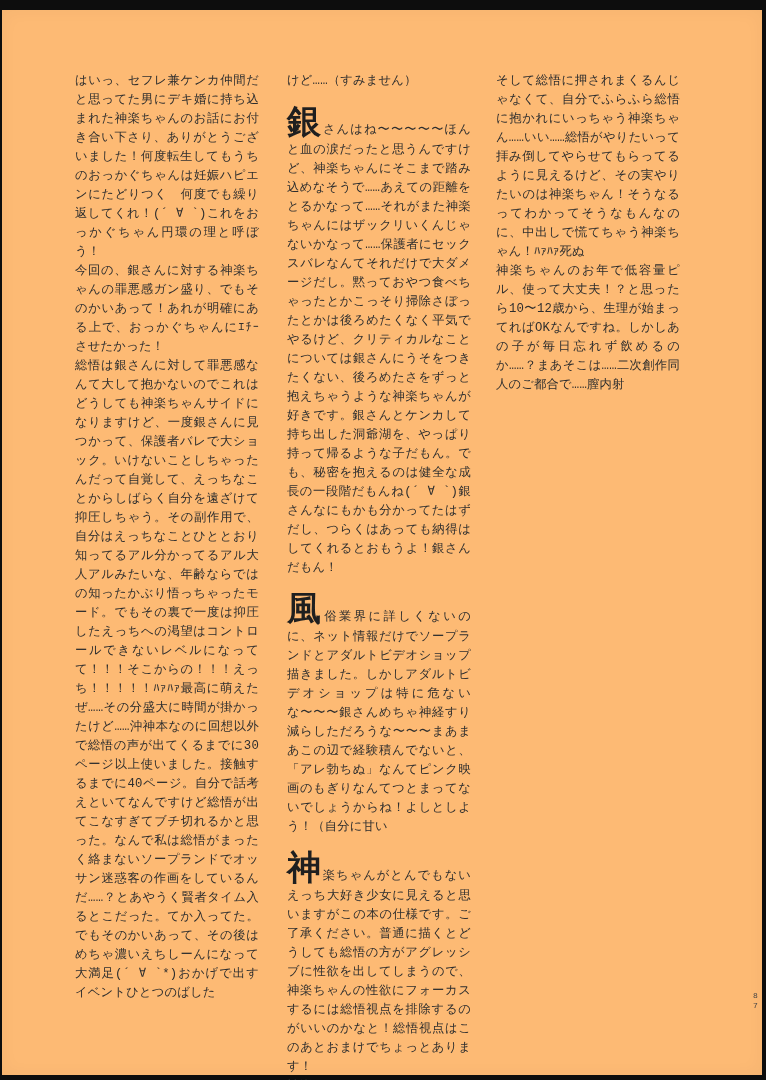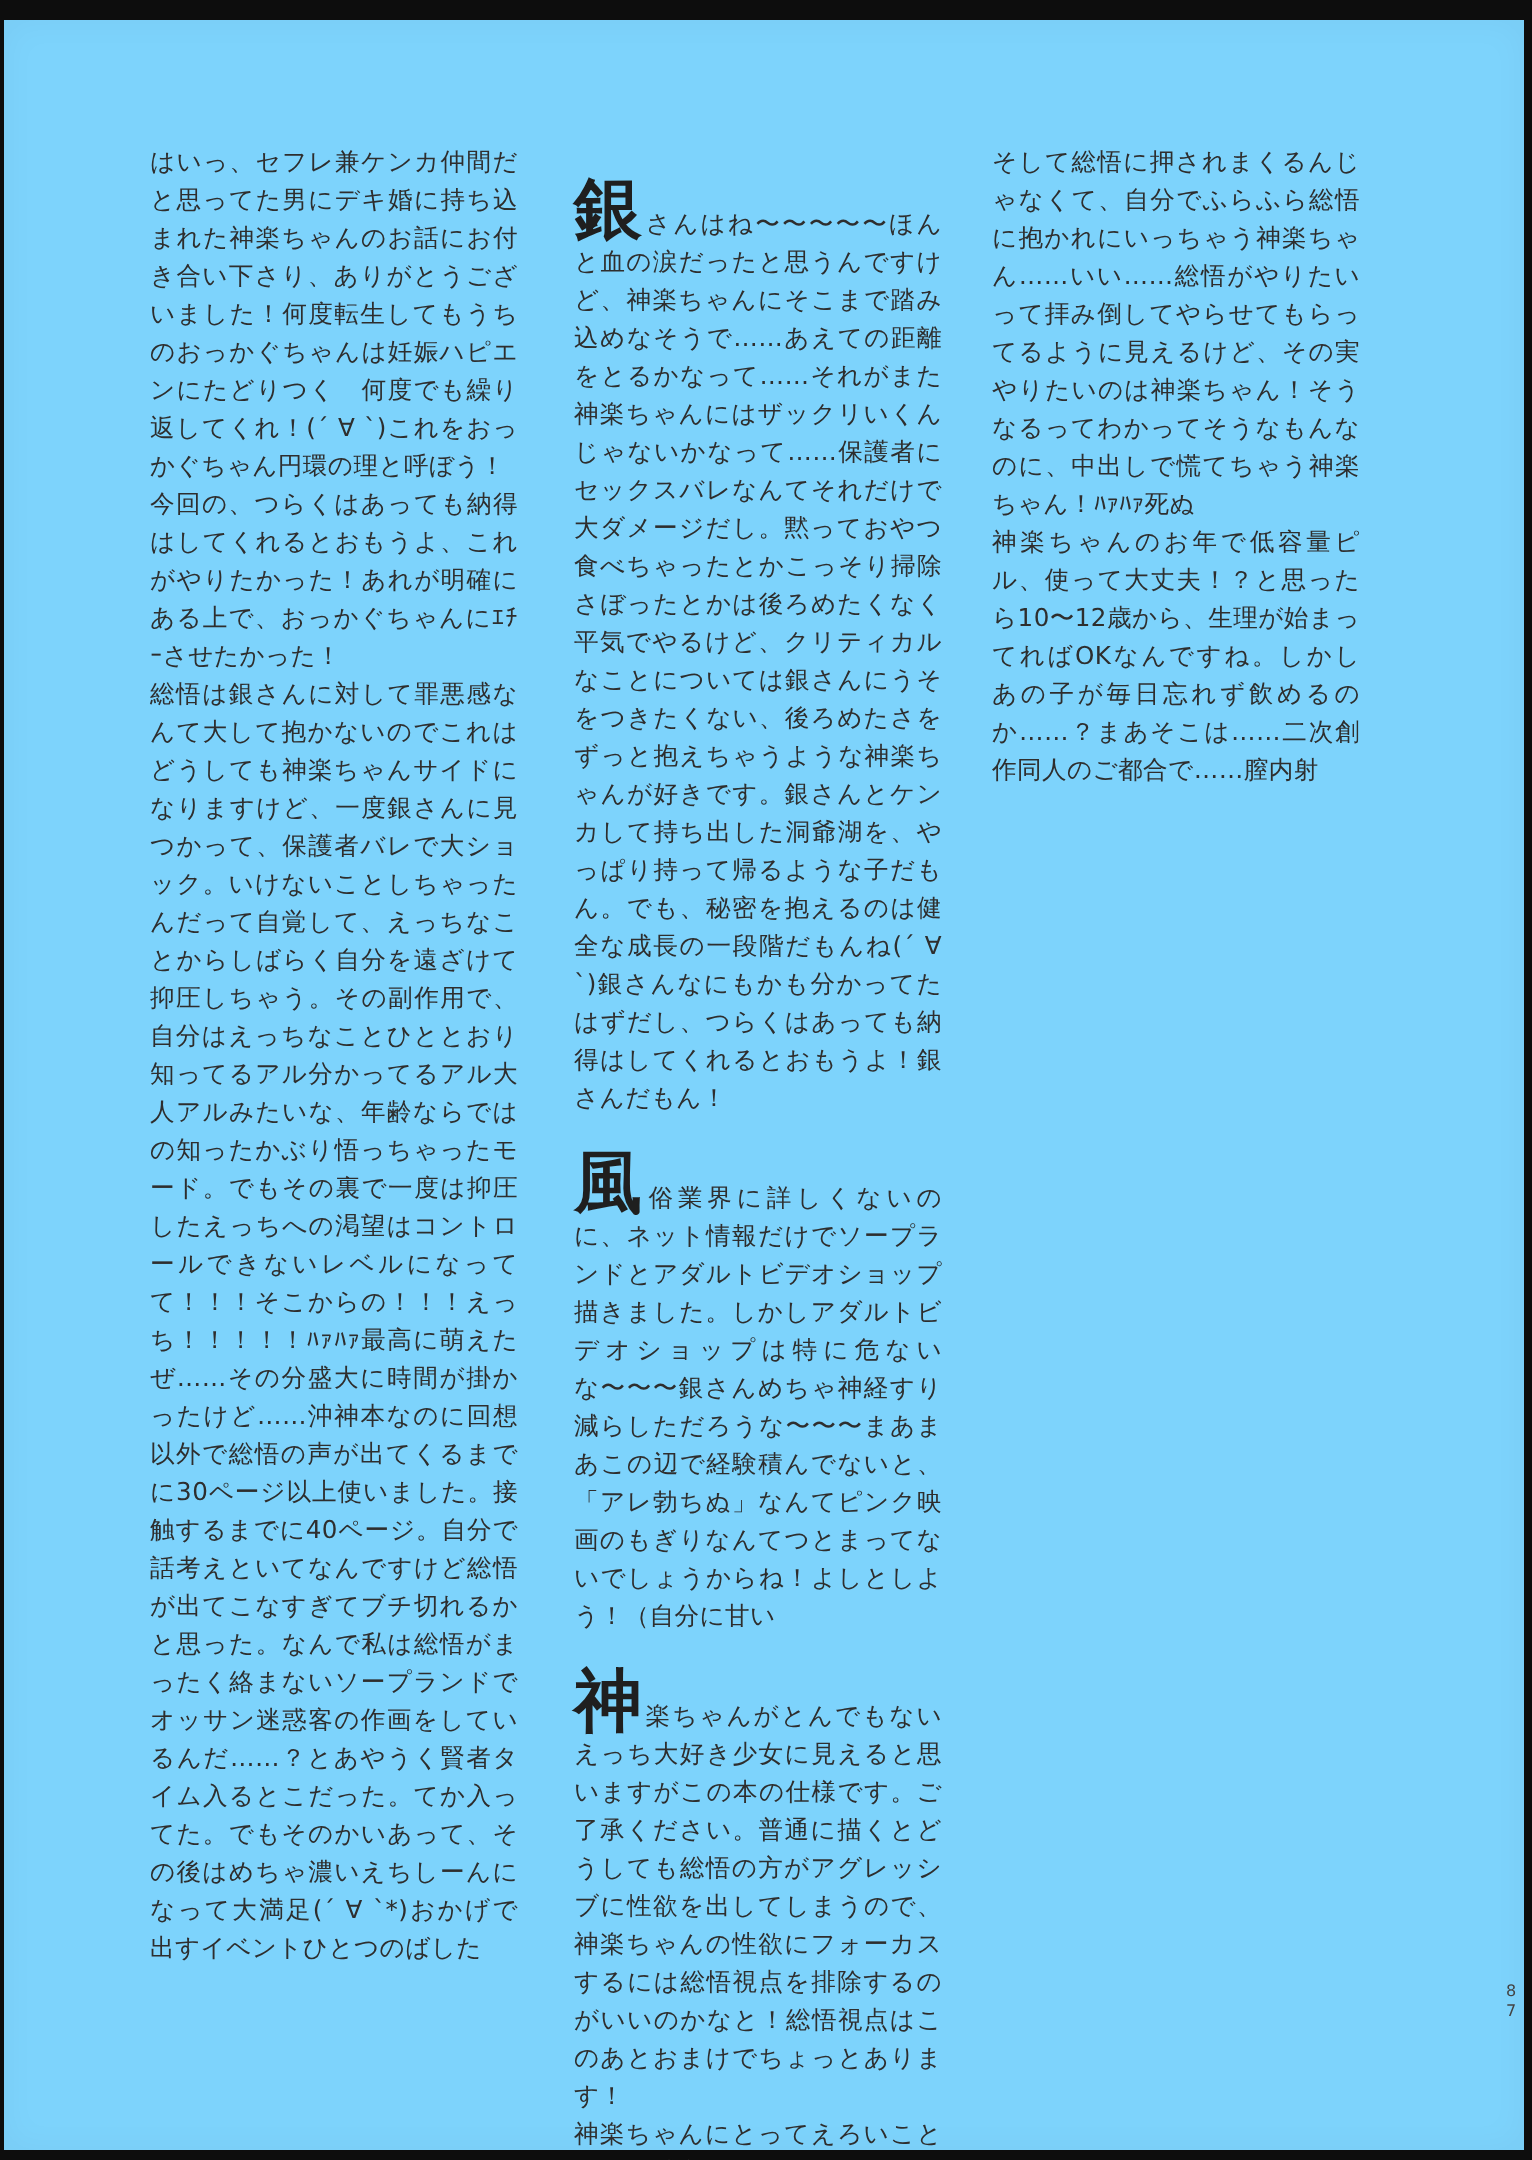--- a/index.html
+++ b/index.html
@@ -10,22 +10,23 @@
     overflow: hidden;
   }
   .scan-frame {
     position: relative;
     width: 766px; height: 1080px;
     background: #0d0d0d;
   }
   .page {
     position: absolute;
     left: 2px; top: 10px; right: 4px; bottom: 5px;
-    background: #7dd3fc;
+    background: #fdba74;
     box-shadow: inset 0 0 18px rgba(0,0,0,0.04);
+    font-family: Liberation Mono, monospace;
   }
   .col {
     position: absolute;
     top: 62px;
     width: 184px;
     color: #2e2e2e;
     font-size: 12.3px;
     line-height: 19px;
     text-align: justify;
     letter-spacing: 0.2px;
@@ -59,25 +60,26 @@
   }
 </style>
 </head>
 <body>
 
 <div class="scan-frame">
   <div class="page">
 
     <div class="col col-1">
       <p><span>はいっ、セフレ兼ケンカ仲間だと思ってた男にデキ婚に持ち込まれた神楽ちゃんのお話にお付き合い下さり、ありがとうございました！何度転生してもうちのおっかぐちゃんは妊娠ハピエンにたどりつく　何度でも繰り返してくれ！(´ ∀ `)これをおっかぐちゃん円環の理と呼ぼう！</span></p>
-      <p><span>今回の、つらくはあっても納得はしてくれるとおもうよ、これがやりたかった！あれが明確にある上で、おっかぐちゃんにｴﾁｰさせたかった！</span></p>
+      <p><span>今回の、銀さんに対する神楽ちゃんの罪悪感ガン盛り、でもそのかいあって！あれが明確にある上で、おっかぐちゃんにｴﾁｰさせたかった！</span></p>
       <p><span>総悟は銀さんに対して罪悪感なんて大して抱かないのでこれはどうしても神楽ちゃんサイドになりますけど、一度銀さんに見つかって、保護者バレで大ショック。いけないことしちゃったんだって自覚して、えっちなことからしばらく自分を遠ざけて抑圧しちゃう。その副作用で、自分はえっちなことひととおり知ってるアル分かってるアル大人アルみたいな、年齢ならではの知ったかぶり悟っちゃったモード。でもその裏で一度は抑圧したえっちへの渇望はコントロールできないレベルになってて！！！そこからの！！！えっち！！！！！ﾊｧﾊｧ最高に萌えたぜ……その分盛大に時間が掛かったけど……沖神本なのに回想以外で総悟の声が出てくるまでに30ページ以上使いました。接触するまでに40ページ。自分で話考えといてなんですけど総悟が出てこなすぎてブチ切れるかと思った。なんで私は総悟がまったく絡まないソープランドでオッサン迷惑客の作画をしているんだ……？とあやうく賢者タイム入るとこだった。てか入ってた。でもそのかいあって、その後はめちゃ濃いえちしーんになって大満足(´ ∀ `*)おかげで出すイベントひとつのばした</span></p>
     </div>
 
     <div class="col col-2">
+      <p><span>けど……（すみません）</span></p>
       <p class="gap"><span class="cap">銀</span><span>さんはね〜〜〜〜〜ほんと血の涙だったと思うんですけど、神楽ちゃんにそこまで踏み込めなそうで……あえての距離をとるかなって……それがまた神楽ちゃんにはザックリいくんじゃないかなって……保護者にセックスバレなんてそれだけで大ダメージだし。黙っておやつ食べちゃったとかこっそり掃除さぼったとかは後ろめたくなく平気でやるけど、クリティカルなことについては銀さんにうそをつきたくない、後ろめたさをずっと抱えちゃうような神楽ちゃんが好きです。銀さんとケンカして持ち出した洞爺湖を、やっぱり持って帰るような子だもん。でも、秘密を抱えるのは健全な成長の一段階だもんね(´ ∀ `)銀さんなにもかも分かってたはずだし、つらくはあっても納得はしてくれるとおもうよ！銀さんだもん！</span></p>
       <p class="gap"><span class="cap">風</span><span>俗業界に詳しくないのに、ネット情報だけでソープランドとアダルトビデオショップ描きました。しかしアダルトビデオショップは特に危ないな〜〜〜銀さんめちゃ神経すり減らしただろうな〜〜〜まあまあこの辺で経験積んでないと、「アレ勃ちぬ」なんてピンク映画のもぎりなんてつとまってないでしょうからね！よしとしよう！（自分に甘い</span></p>
       <p class="gap"><span class="cap">神</span><span>楽ちゃんがとんでもないえっち大好き少女に見えると思いますがこの本の仕様です。ご了承ください。普通に描くとどうしても総悟の方がアグレッシブに性欲を出してしまうので、神楽ちゃんの性欲にフォーカスするには総悟視点を排除するのがいいのかなと！総悟視点はこのあとおまけでちょっとあります！</span></p>
       <p><span>神楽ちゃんにとってえろいことの身体感覚は総悟とリンクしており、総悟を完全に切り離すとただの好奇心レベルでしかなくなっちゃうってコト……！神楽ちゃんには分からない！分かってない！すずの声聞いたらガマンできなくなるよね仕方な</span></p>
     </div>
 
     <div class="col col-3">
       <p><span>そして総悟に押されまくるんじゃなくて、自分でふらふら総悟に抱かれにいっちゃう神楽ちゃん……いい……総悟がやりたいって拝み倒してやらせてもらってるように見えるけど、その実やりたいのは神楽ちゃん！そうなるってわかってそうなもんなのに、中出しで慌てちゃう神楽ちゃん！ﾊｧﾊｧ死ぬ</span></p>
       <p><span>神楽ちゃんのお年で低容量ピル、使って大丈夫！？と思ったら10〜12歳から、生理が始まってればOKなんですね。しかしあの子が毎日忘れず飲めるのか……？まあそこは……二次創作同人のご都合で……膣内射</span></p>
     </div>

